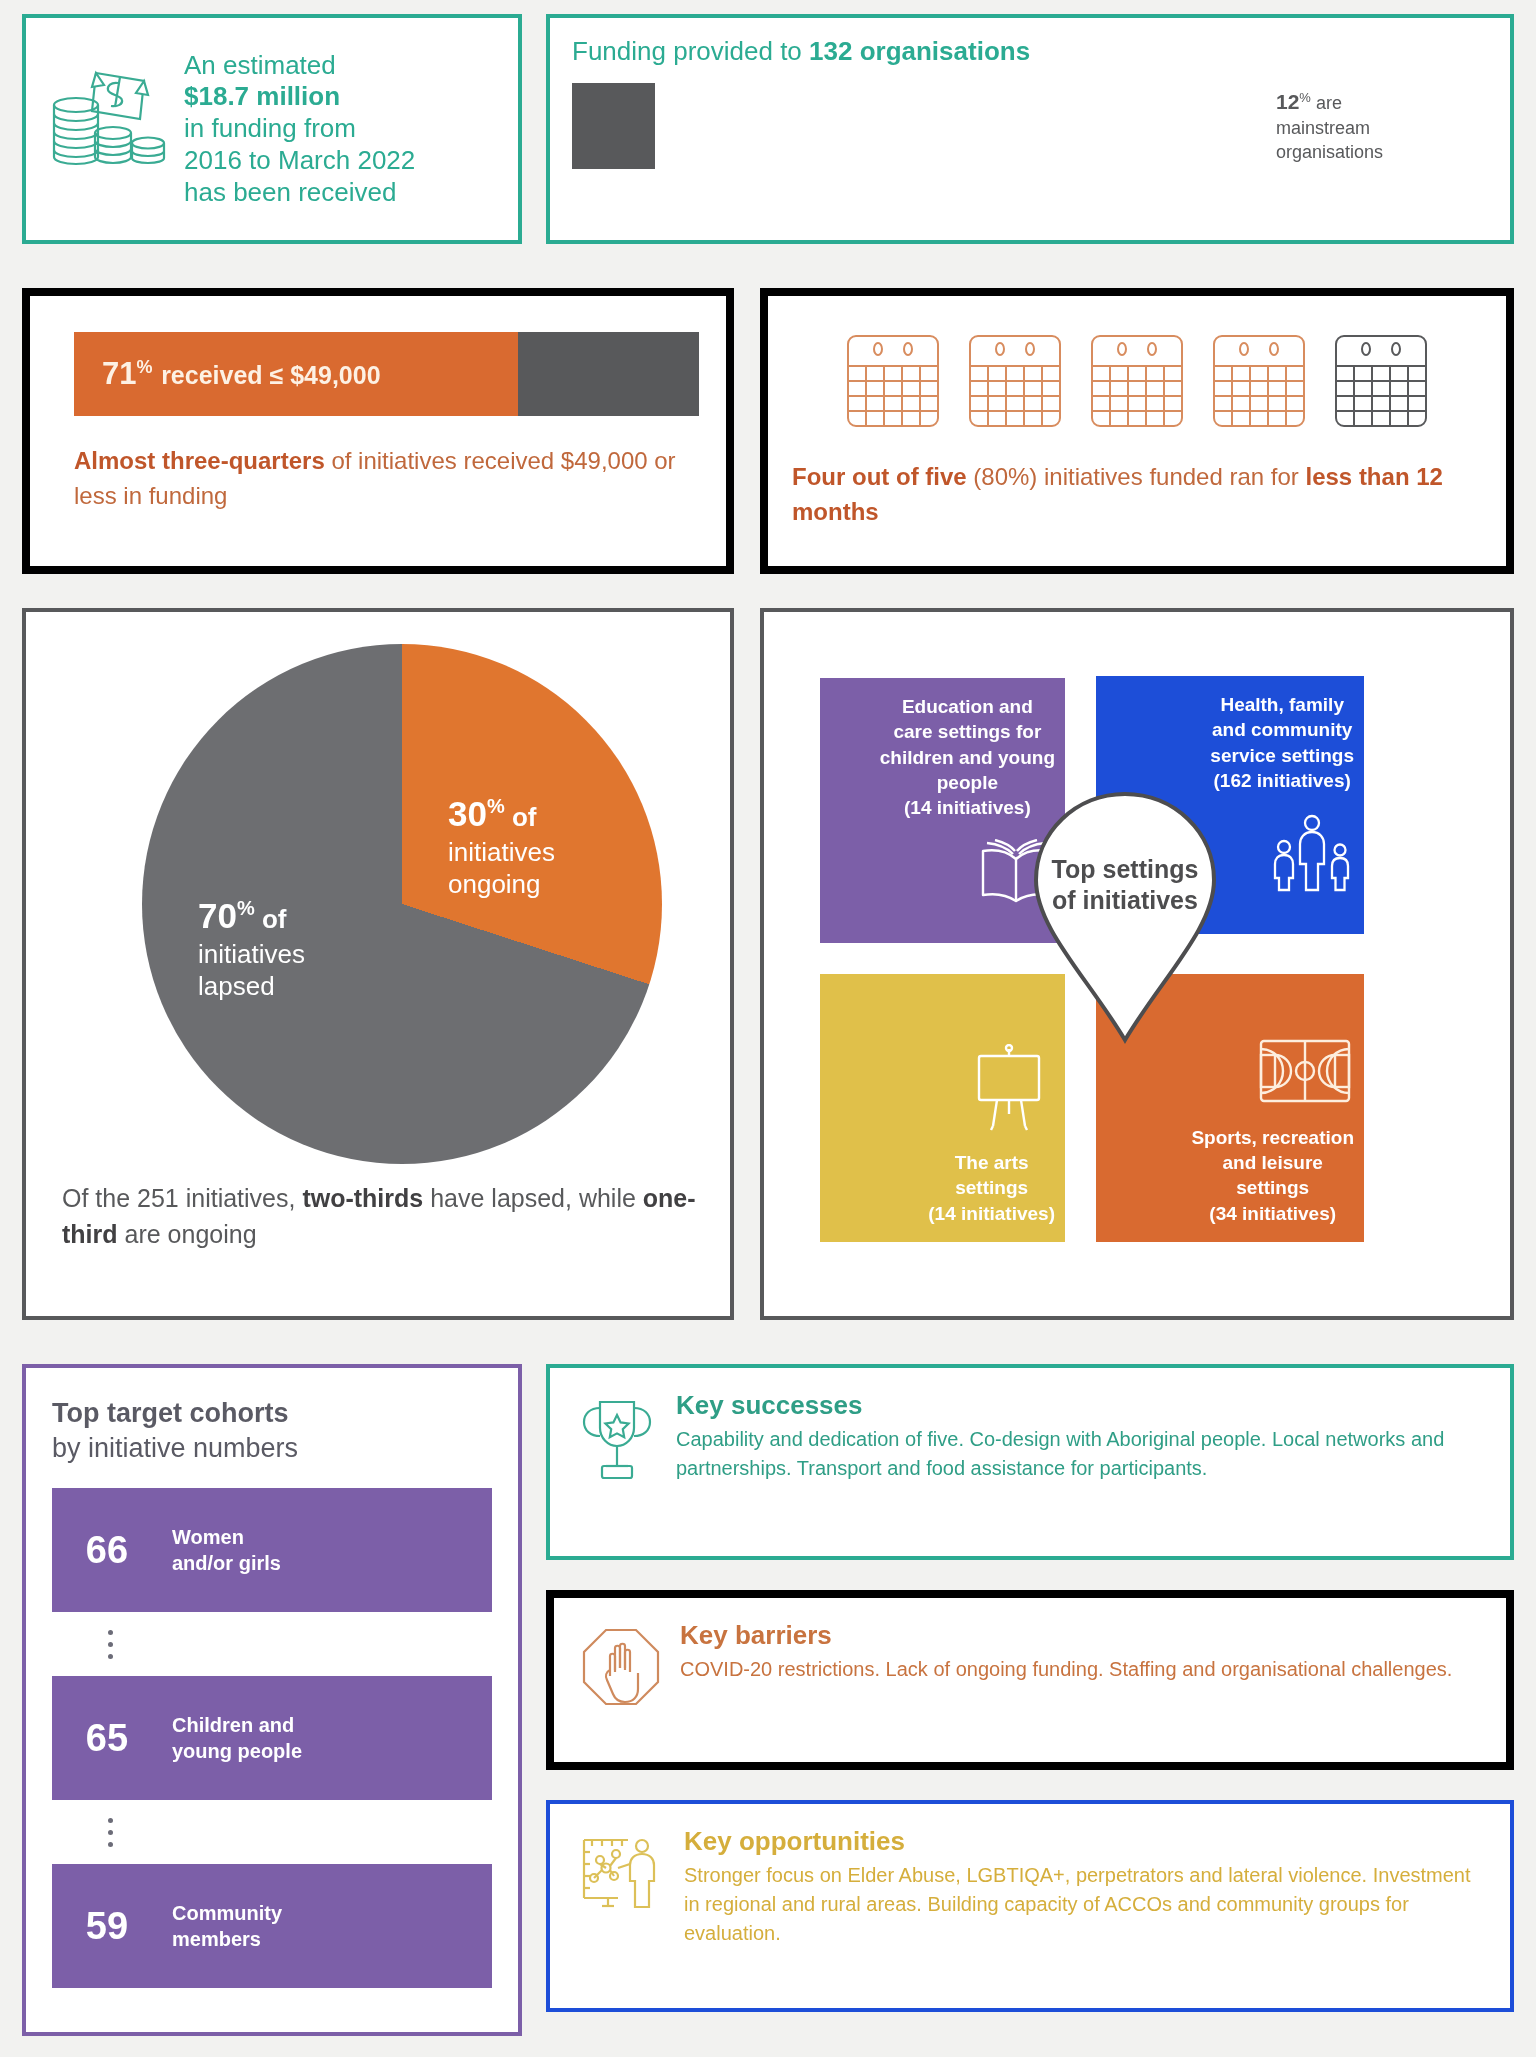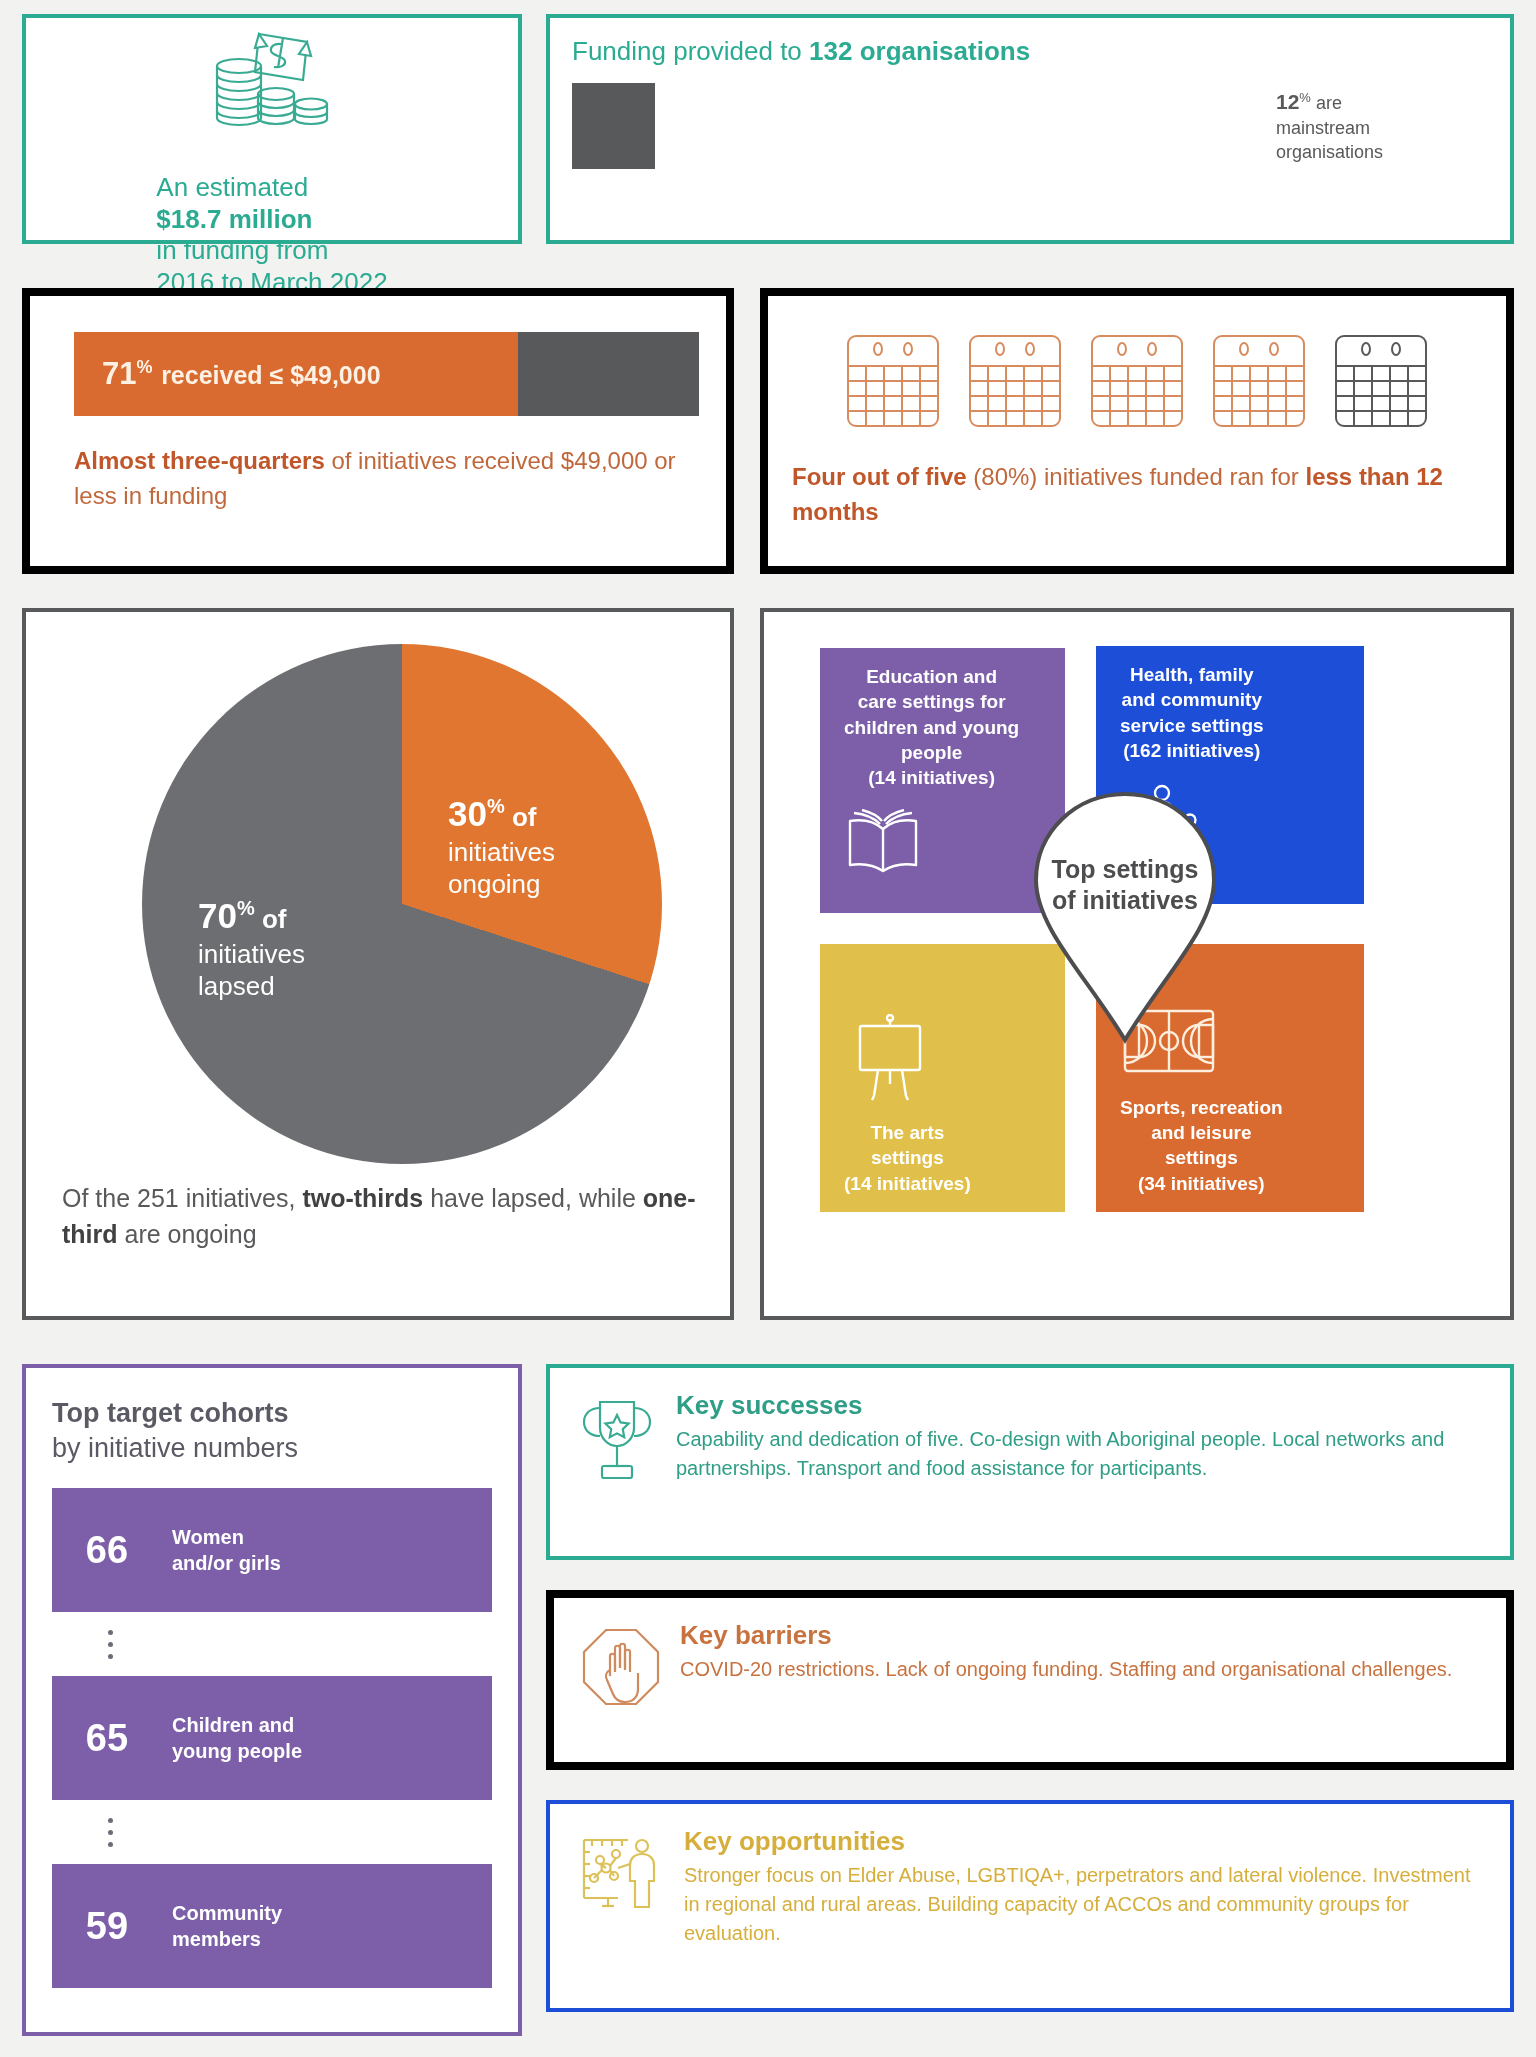--- a/index.html
+++ b/index.html
@@ -14,21 +14,21 @@
   
   .panel { background: #ffffff; position: absolute; }
   .bdr-teal   { border: 4px solid #2bab92; }
   .bdr-orange { border: 8px solid #000000; }
   .bdr-gray   { border: 4px solid #58595b; }
   .bdr-purple { border: 4px solid #7c5fa8; }
   .bdr-yellow { border: 4px solid #1d4ed8; }
 
   
   #p-funding-estimate { left: 22px; top: 14px; width: 500px; height: 230px;
-      display: flex; align-items: center; gap: 10px; padding: 0 18px; flex-direction: column; }
+      display: flex; align-items: center; gap: 10px; padding: 0 18px; }
   #p-funding-estimate .txt { color: #2bab92; font-size: 26px; line-height: 1.22; font-weight: 400; }
   #p-funding-estimate .txt b { font-weight: 700; }
   .coins-ico { flex: 0 0 auto; }
 
   #p-orgs { left: 546px; top: 14px; width: 968px; height: 230px; padding: 18px 22px; }
   #p-orgs .hdr { color: #2bab92; font-size: 26px; margin-bottom: 16px; }
   #p-orgs .hdr b { font-weight: 700; }
   .bar-row { display: flex; align-items: stretch; gap: 14px; }
   .bar-wrap { display: flex; width: 690px; height: 86px; }
   .bar-fill { background: #2bab92; display: flex; align-items: center; padding-left: 26px; }
@@ -65,21 +65,21 @@
   .pie-lbl .num sup { font-size: 20px; }
   .pie-lbl .sub { font-weight: 400; }
   #pie-lbl-ongoing { left: 340px; top: 148px; }
   #pie-lbl-lapsed  { left: 90px;  top: 250px; }
   .pie-cap { color: #58595b; font-size: 25px; line-height: 1.45; margin-top: 16px; padding-left: 12px; }
   .pie-cap b { font-weight: 700; color: #414042; }
 
   #p-settings { left: 760px; top: 608px; width: 754px; height: 712px; padding: 14px; }
   .settings-grid { position: relative; width: 100%; height: 100%; }
   .sq { position: absolute; color: #fff; text-align: center;
-        display: flex; flex-direction: column; align-items: flex-start; padding: 16px 24px; }
+        display: flex; flex-direction: column; align-items: flex-end; padding: 16px 10px; margin-top: 30px; }
   .sq .t { font-size: 19px; font-weight: 700; line-height: 1.33; }
   .sq .ico { margin-top: auto; margin-bottom: auto; }
   #sq-education { left: 42px;  top: 22px;  width: 245px; height: 265px; background: #7c5fa8; }
   #sq-health    { left: 318px; top: 20px;  width: 268px; height: 258px; background: #1d4ed8; }
   #sq-arts      { left: 42px;  top: 318px; width: 245px; height: 268px; background: #e0c04a;
                   justify-content: flex-end; }
   #sq-sports    { left: 318px; top: 318px; width: 268px; height: 268px; background: #d96a30;
                   justify-content: flex-end; }
   #sq-arts .ico, #sq-sports .ico { margin-top: 6px; margin-bottom: 14px; }
   #sq-arts .t, #sq-sports .t { margin-top: 0; }

